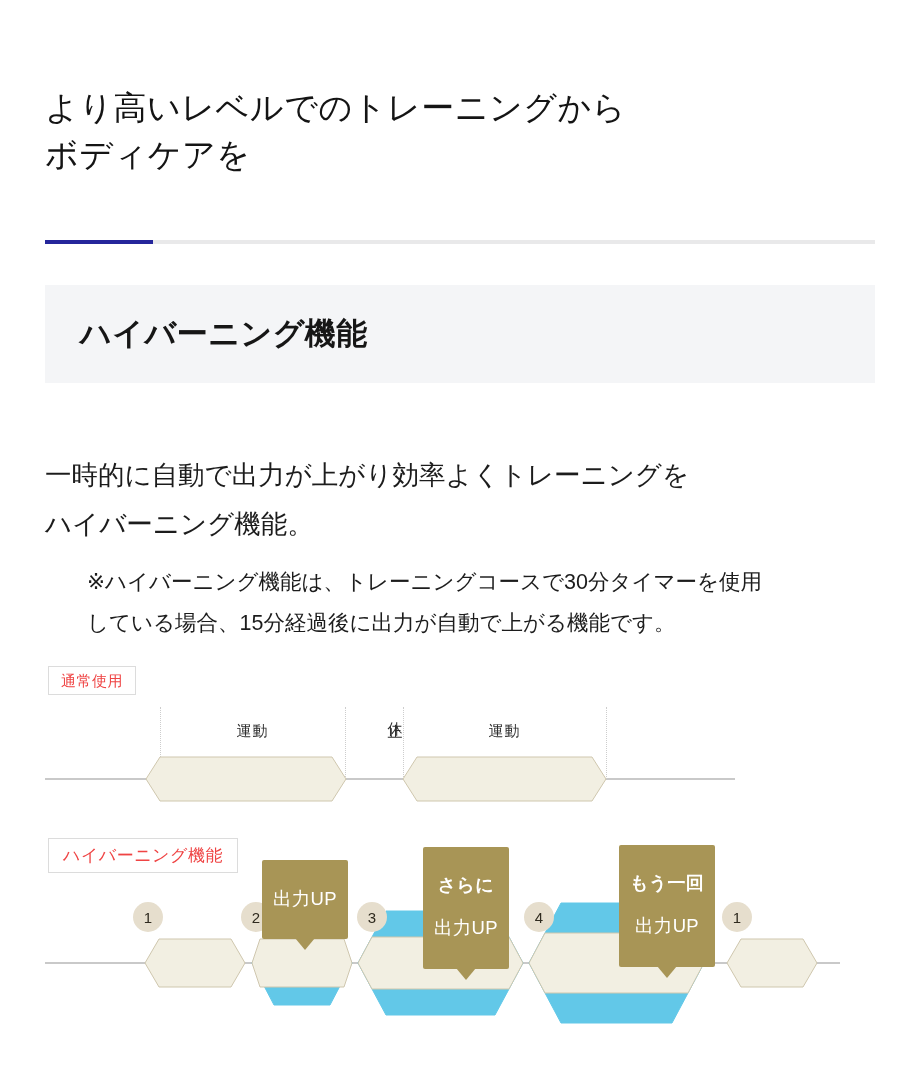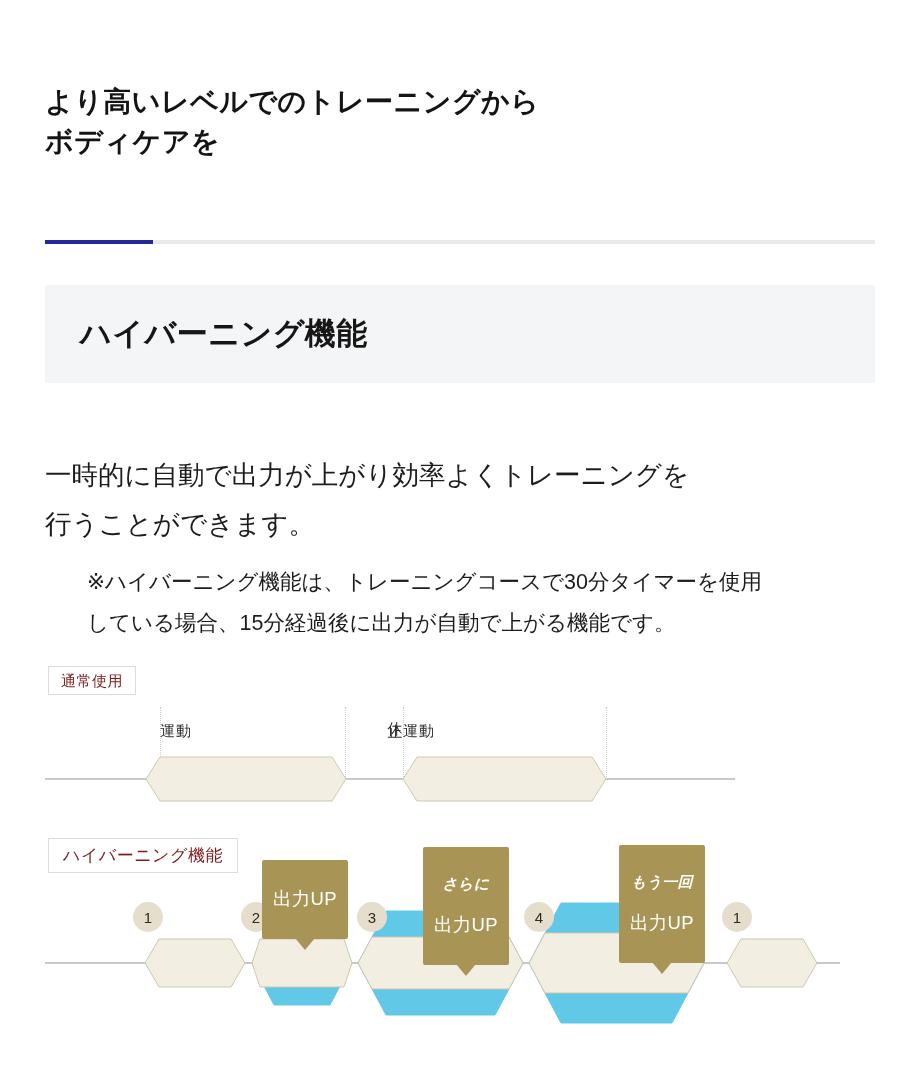--- a/index.html
+++ b/index.html
@@ -13,22 +13,22 @@
     overflow: hidden;
   }
 
   .page { position: relative; width: 917px; height: 1080px; }
 
   
   .page-title {
     position: absolute;
     left: 45px; top: 63px;
     width: 830px;
-    font-size: 28px;
-    font-weight: 700;
+    font-size: 33px;
+    font-weight: 400;
     line-height: 1.42;
     letter-spacing: 0.5px;
     color: #141414;
     white-space: pre-line;
   }
 
   
   .divider {
     position: absolute;
     left: 45px; top: 240px;
@@ -83,21 +83,21 @@
   
   .diagram { position: absolute; left: 0; }
 
   .badge {
     position: absolute;
     display: inline-flex;
     align-items: center;
     justify-content: center;
     border: 1px solid #dcdcdc;
     background: #ffffff;
-    color: #7f1d1d;
+    color: #ef4444;
     font-size: 15px;
     letter-spacing: 0.5px;
     padding: 6px 12px;
     line-height: 1;
     white-space: nowrap;
   }
 
   .baseline {
     position: absolute;
     height: 2px;
@@ -108,21 +108,21 @@
     position: absolute;
     width: 0;
     border-left: 1px dotted #cdcdcd;
   }
 
   .phase-label {
     position: absolute;
     font-size: 15px;
     color: #2d2d2d;
     letter-spacing: 1px;
-    text-align: left;
+    text-align: center;
     white-space: nowrap;
   }
   .phase-label.vertical {
     writing-mode: vertical-rl;
     text-orientation: upright;
     line-height: 1.05;
     letter-spacing: 2px;
   }
 
   
@@ -160,41 +160,41 @@
     content: "";
     position: absolute;
     left: 50%;
     bottom: -11px;
     transform: translateX(-50%);
     width: 0; height: 0;
     border-left: 10px solid transparent;
     border-right: 10px solid transparent;
     border-top: 12px solid #a89556;
   }
-  .callout .line1 { display: block; font-size: 15px; font-weight: 700; font-style: italic; }
+  .callout .line1 { display: block; font-size: 18px; font-weight: 700; }
   .callout .line2 { display: block; font-size: 18.5px; font-weight: 400; }
 </style>
 </head>
 <body>
 
 <div class="page">
 
   <h1 class="page-title">より高いレベルでのトレーニングから
 ボディケアを</h1>
 
   <div class="divider">
     <div class="divider-accent"></div>
   </div>
 
   <div class="section-band">
     <div class="section-band-title">ハイバーニング機能</div>
   </div>
 
   <p class="body-copy">一時的に自動で出力が上がり効率よくトレーニングを
-行うことができます。</p>
+ハイバーニング機能。</p>
   <p class="note-copy">※ハイバーニング機能は、トレーニングコースで30分タイマーを使用
 している場合、15分経過後に出力が自動で上がる機能です。</p>
 
   <div class="diagram" style="top:0;left:0;width:917px;height:1080px;pointer-events:none;">
 
     <div class="badge" style="left:48px; top:666px;">通常使用</div>
 
     <div class="baseline" style="left:45px; top:778px; width:690px;"></div>
 
     <div class="vguide" style="left:160px; top:707px; height:72px;"></div>

